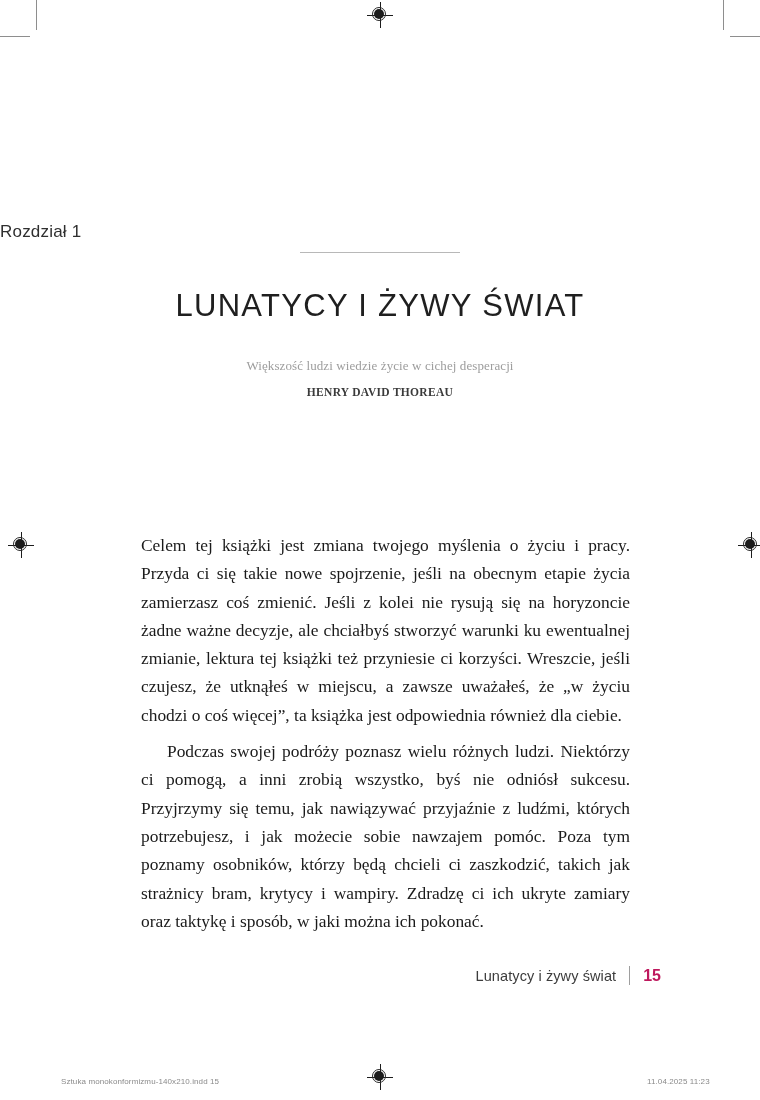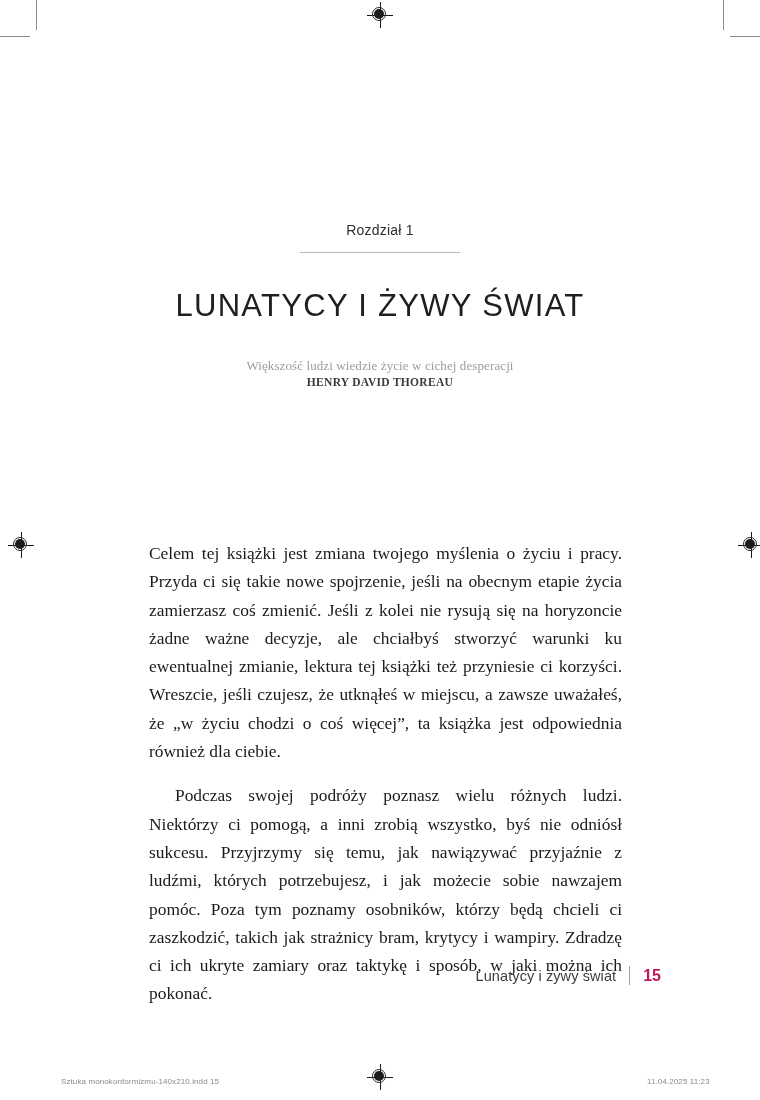--- a/index.html
+++ b/index.html
@@ -68,22 +68,22 @@
   .reg-left   { left: 8px;   top: 532px; }
   .reg-right   { left: 738px; top: 532px; }
   .reg-bottom { left: 367px; top: 1064px; }
 
   
   .chapter-label {
     position: absolute;
     left: 0;
     top: 222px;
     width: 760px;
-    text-align: center;
-    font-size: 14px;
+    text-align: left;
+    font-size: 17px;
     font-weight: 400;
     color: #2f2f2f;
     letter-spacing: 0.2px;
   }
   .chapter-rule {
     position: absolute;
     left: 300px;
     top: 252px;
     width: 160px;
     height: 1px;
@@ -111,41 +111,42 @@
     text-align: center;
     font-family: Liberation Serif, serif;
   }
   .epigraph-line {
     font-size: 13px;
     color: #9d9d9d;
     line-height: 20px;
     letter-spacing: 0.1px;
   }
   .epigraph-author {
+    margin-top: 10px;
     font-size: 11.5px;
     font-weight: bold;
     color: #3a3a3a;
     letter-spacing: 0.3px;
   }
 
   
   .body-copy {
     position: absolute;
     left: 133px;
     top: 523px;
     width: 505px;
     font-family: "Liberation Serif", serif;
     font-size: 17.4px;
     line-height: 28.3px;
     color: #1a1a1a;
     text-align: justify;
     text-justify: inter-word;
   }
   .body-copy p {
-    margin: 16px;
+    margin: 8px;
   }
   .body-copy p.indented {
     text-indent: 26px;
   }
 
   
   .footer {
     position: absolute;
     left: 0;
     top: 966px;

